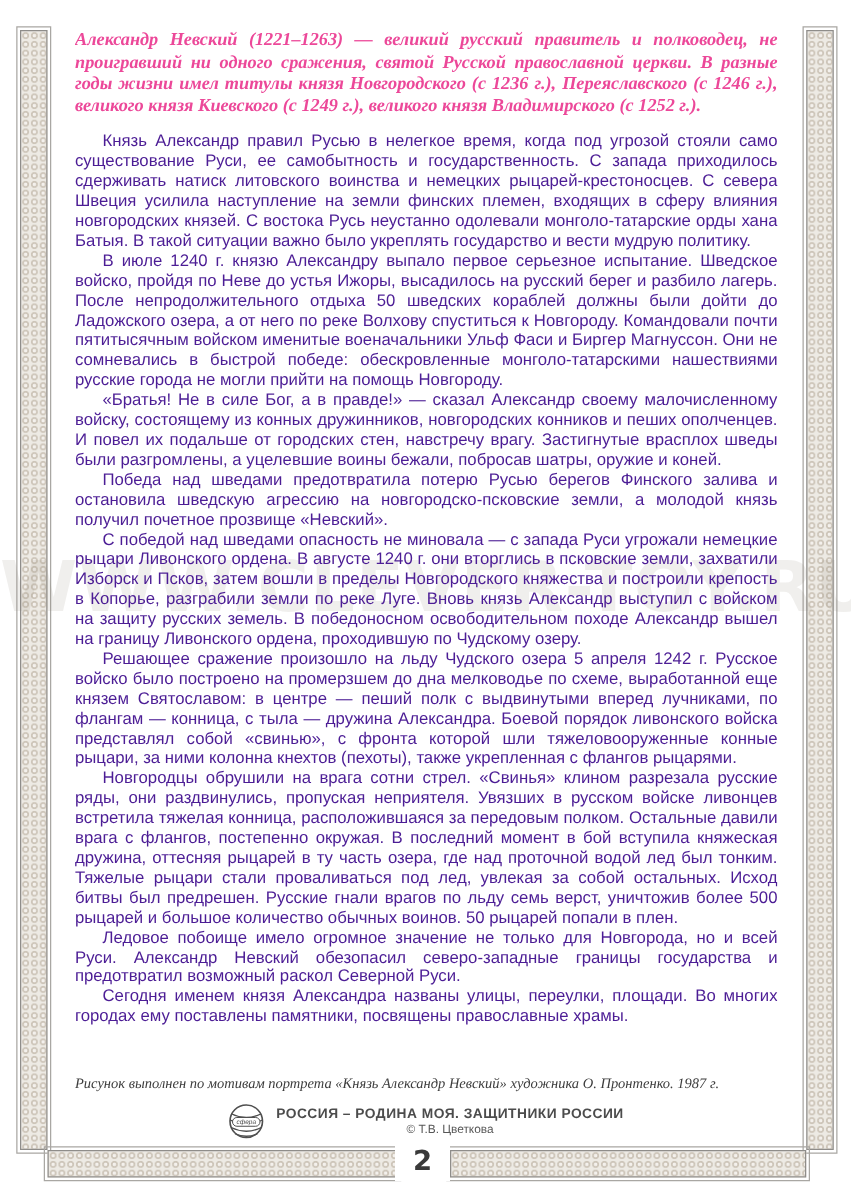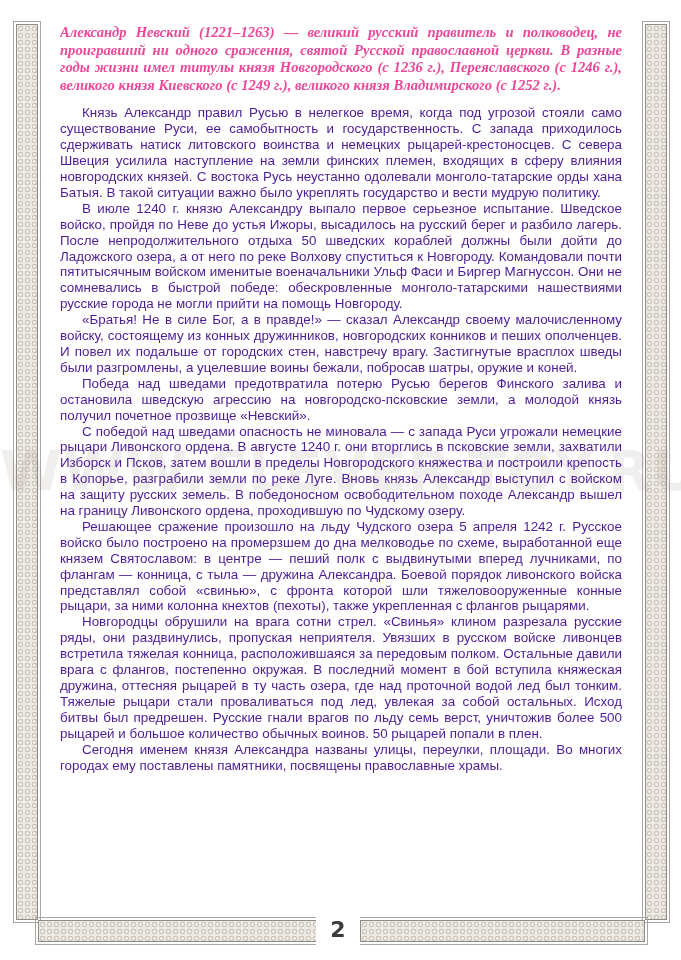--- a/index.html
+++ b/index.html
@@ -116,23 +116,40 @@
         <p>«Братья! Не в силе Бог, а в правде!» — сказал Александр своему малочисленному войску, состоящему из конных дружинников, новгородских конников и пеших ополченцев. И повел их подальше от городских стен, навстречу врагу. Застигнутые врасплох шведы были разгромлены, а уцелевшие воины бежали, побросав шатры, оружие и коней.</p>
 
         <p>Победа над шведами предотвратила потерю Русью берегов Финского залива и остановила шведскую агрессию на новгородско-псковские земли, а молодой князь получил почетное прозвище «Невский».</p>
 
         <p>С победой над шведами опасность не миновала — с запада Руси угрожали немецкие рыцари Ливонского ордена. В августе 1240 г. они вторглись в псковские земли, захватили Изборск и Псков, затем вошли в пределы Новгородского княжества и построили крепость в Копорье, разграбили земли по реке Луге. Вновь князь Александр выступил с войском на защиту русских земель. В победоносном освободительном походе Александр вышел на границу Ливонского ордена, проходившую по Чудскому озеру.</p>
 
         <p>Решающее сражение произошло на льду Чудского озера 5 апреля 1242 г. Русское войско было построено на промерзшем до дна мелководье по схеме, выработанной еще князем Святославом: в центре — пеший полк с выдвинутыми вперед лучниками, по флангам — конница, с тыла — дружина Александра. Боевой порядок ливонского войска представлял собой «свинью», с фронта которой шли тяжеловооруженные конные рыцари, за ними колонна кнехтов (пехоты), также укрепленная с флангов рыцарями.</p>
 
         <p>Новгородцы обрушили на врага сотни стрел. «Свинья» клином разрезала русские ряды, они раздвинулись, пропуская неприятеля. Увязших в русском войске ливонцев встретила тяжелая конница, расположившаяся за передовым полком. Остальные давили врага с флангов, постепенно окружая. В последний момент в бой вступила княжеская дружина, оттесняя рыцарей в ту часть озера, где над проточной водой лед был тонким. Тяжелые рыцари стали проваливаться под лед, увлекая за собой остальных. Исход битвы был предрешен. Русские гнали врагов по льду семь верст, уничтожив более 500 рыцарей и большое количество обычных воинов. 50 рыцарей попали в плен.</p>
 
+        <p>Ледовое побоище имело огромное значение не только для Новгорода, но и всей Руси. Александр Невский обезопасил северо-западные границы государства и предотвратил возможный раскол Северной Руси.</p>
 
 
         <p>Сегодня именем князя Александра названы улицы, переулки, площади. Во многих городах ему поставлены памятники, посвящены православные храмы.</p>
       </div>
   </div>
 
+  <div class="caption">Рисунок выполнен по мотивам портрета «Князь Александр Невский» художника О. Пронтенко. 1987 г.</div>
 
+  <div class="footer">
+    <svg class="logo" viewBox="0 0 30 30" aria-hidden="true">
+      <circle cx="15" cy="15" r="13" fill="none" stroke="#4f4f4f" stroke-width="1.3"></circle>
+      <path d="M3,9 Q15,15 27,9" fill="none" stroke="#4f4f4f" stroke-width="1"></path>
+      <path d="M2,14 Q15,20 28,14" fill="none" stroke="#4f4f4f" stroke-width="1"></path>
+      <path d="M3,20 Q15,26 27,20" fill="none" stroke="#4f4f4f" stroke-width="1"></path>
+      <path d="M6,25 Q15,29 24,25" fill="none" stroke="#4f4f4f" stroke-width="1"></path>
+      <rect x="4" y="12" width="22" height="7" rx="3.5" fill="#ffffff" stroke="#4f4f4f" stroke-width="0.8"></rect>
+      <text x="15" y="17.3" text-anchor="middle" font-size="5.2" font-style="italic" font-family="Liberation Sans, sans-serif" fill="#4f4f4f">сфера</text>
+    </svg>
+    <div class="footer-text">
+      <div class="footer-title">РОССИЯ – РОДИНА МОЯ. ЗАЩИТНИКИ РОССИИ</div>
+      <div class="footer-copy">© Т.В. Цветкова</div>
+    </div>
+  </div>
 
   <div class="page-number">2</div>
 
 </div>
 
 </body></html>

